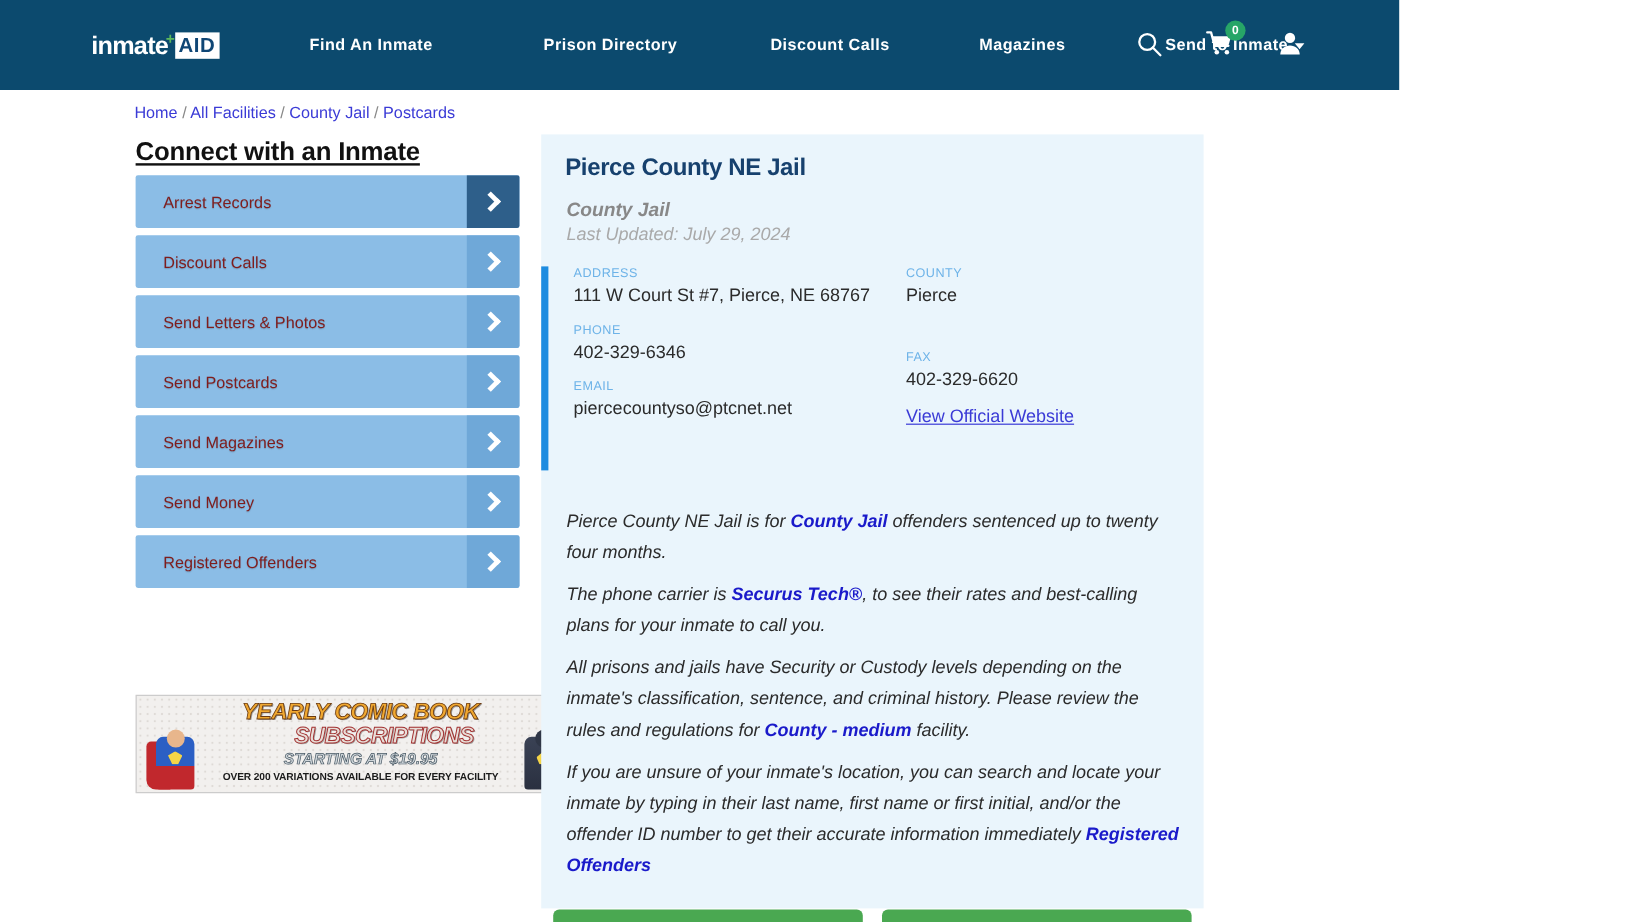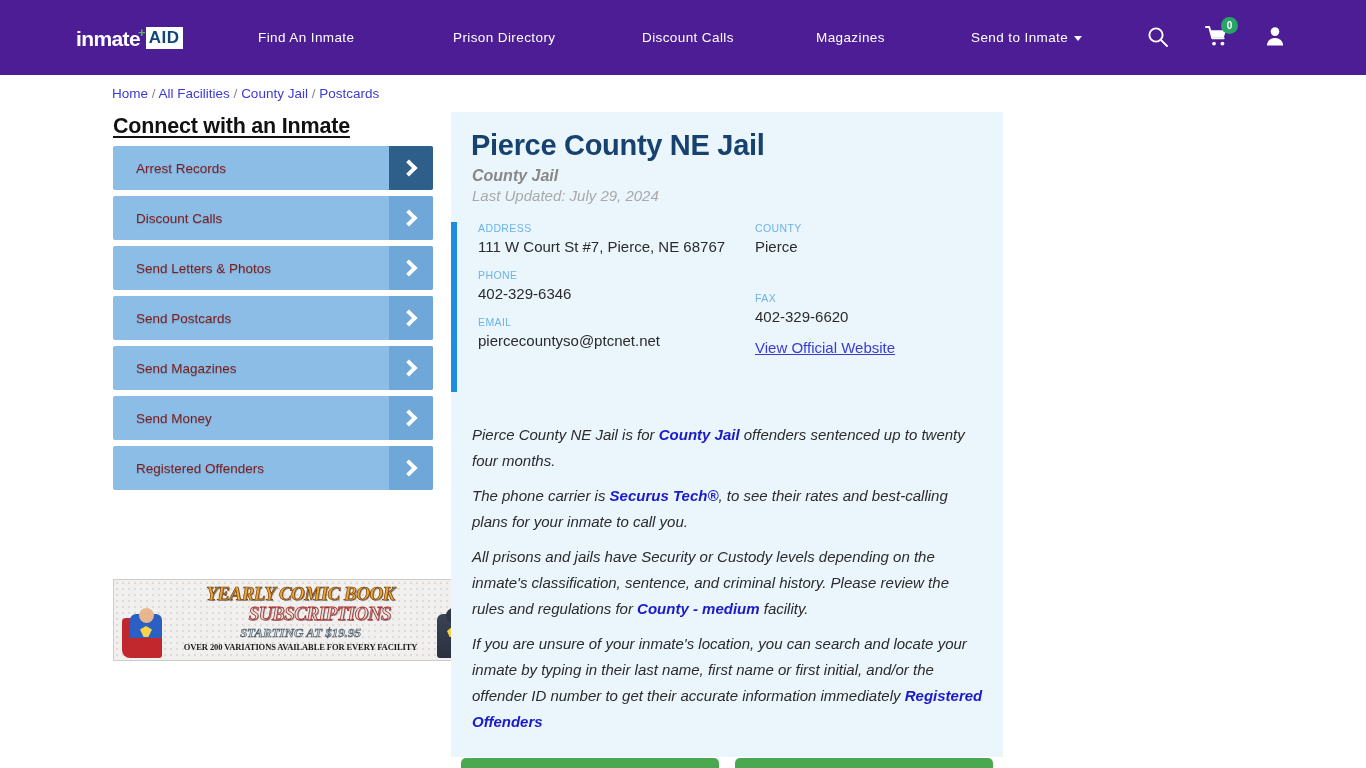--- a/index.html
+++ b/index.html
@@ -6,22 +6,22 @@
   html, body {
     width: 1366px; height: 768px;
     background: #ffffff;
     font-family: "Liberation Sans", sans-serif;
     overflow: hidden;
   }
 
   
   .navbar {
     position: absolute; left: 0; top: 0;
-    width: 1366px; height: 75px;
-    background: #4c1d95;
+    width: 1166px; height: 75px;
+    background: #0c4a6e;
     display: flex; align-items: center;
   }
   .logo {
     position: absolute; left: 76px; top: 26px;
     display: flex; align-items: center;
     height: 24px;
   }
   .logo-word {
     color: #ffffff; font-size: 21px; font-weight: 700;
     letter-spacing: -0.6px; line-height: 1;
@@ -34,21 +34,21 @@
     background: #ffffff; color: #0f4675;
     font-size: 17px; font-weight: 800; letter-spacing: 0.5px;
     padding: 1px 4px 1px 3px; margin-left: 0px;
     line-height: 1.15;
   }
   .navlinks {
     position: absolute; left: 258px; top: 0;
     height: 75px; display: flex; align-items: center;
   }
   .navlink {
-    color: #ffffff; font-size: 13.5px; font-weight: 400;
+    color: #ffffff; font-size: 13.5px; font-weight: 700;
     letter-spacing: 0.4px; white-space: nowrap;
     cursor: pointer; text-decoration: none;
   }
   .nav-find { position: absolute; left: 0; }
   .nav-prison { position: absolute; left: 195px; }
   .nav-discount { position: absolute; left: 384px; }
   .nav-mag { position: absolute; left: 558px; }
   .nav-send { position: absolute; left: 713px; display: flex; align-items: center; gap: 6px; }
   .caret {
     width: 0; height: 0; border-left: 4.5px solid transparent;
@@ -111,21 +111,21 @@
     width: 12px; height: 12px;
     border-top: 4px solid #ffffff; border-right: 4px solid #ffffff;
     transform: rotate(45deg); margin-left: -4px;
   }
 
   
   .ad-banner {
     position: absolute; left: 113px; top: 579px;
     width: 375px; height: 82px;
     border: 1px solid #cccccc; overflow: hidden;
-    background: #f2f0ee; cursor: pointer; font-family: Liberation Serif, serif;
+    background: #f2f0ee; cursor: pointer;
   }
   .ad-dots {
     position: absolute; inset: 0;
     background-image: radial-gradient(circle, #dedad6 1px, transparent 1.2px);
     background-size: 6px 6px;
   }
   .ad-t1 {
     position: absolute; left: 0; right: 0; top: 3px;
     text-align: center; font-size: 19px; font-weight: 800;
     font-style: italic; letter-spacing: -0.5px;
@@ -183,21 +183,21 @@
   .hero-r .hero-emblem { background: #f5d547; clip-path: polygon(50% 0, 100% 45%, 78% 100%, 22% 100%, 0 45%); }
 
   
   .main-panel {
     position: absolute; left: 451px; top: 112px;
     width: 552px; height: 645px;
     background: #eaf5fc;
   }
   .fac-title {
     position: absolute; left: 20px; top: 17px;
-    font-size: 29px; font-weight: 700; color: #17416e;
+    font-size: 20px; font-weight: 700; color: #17416e;
     letter-spacing: -0.3px;
   }
   .fac-sub {
     position: absolute; left: 21px; top: 55px;
     font-size: 16px; font-weight: 700; font-style: italic;
     color: #888888;
   }
   .fac-date {
     position: absolute; left: 21px; top: 75px;
     font-size: 15px; font-style: italic; color: #a9a9a9;

